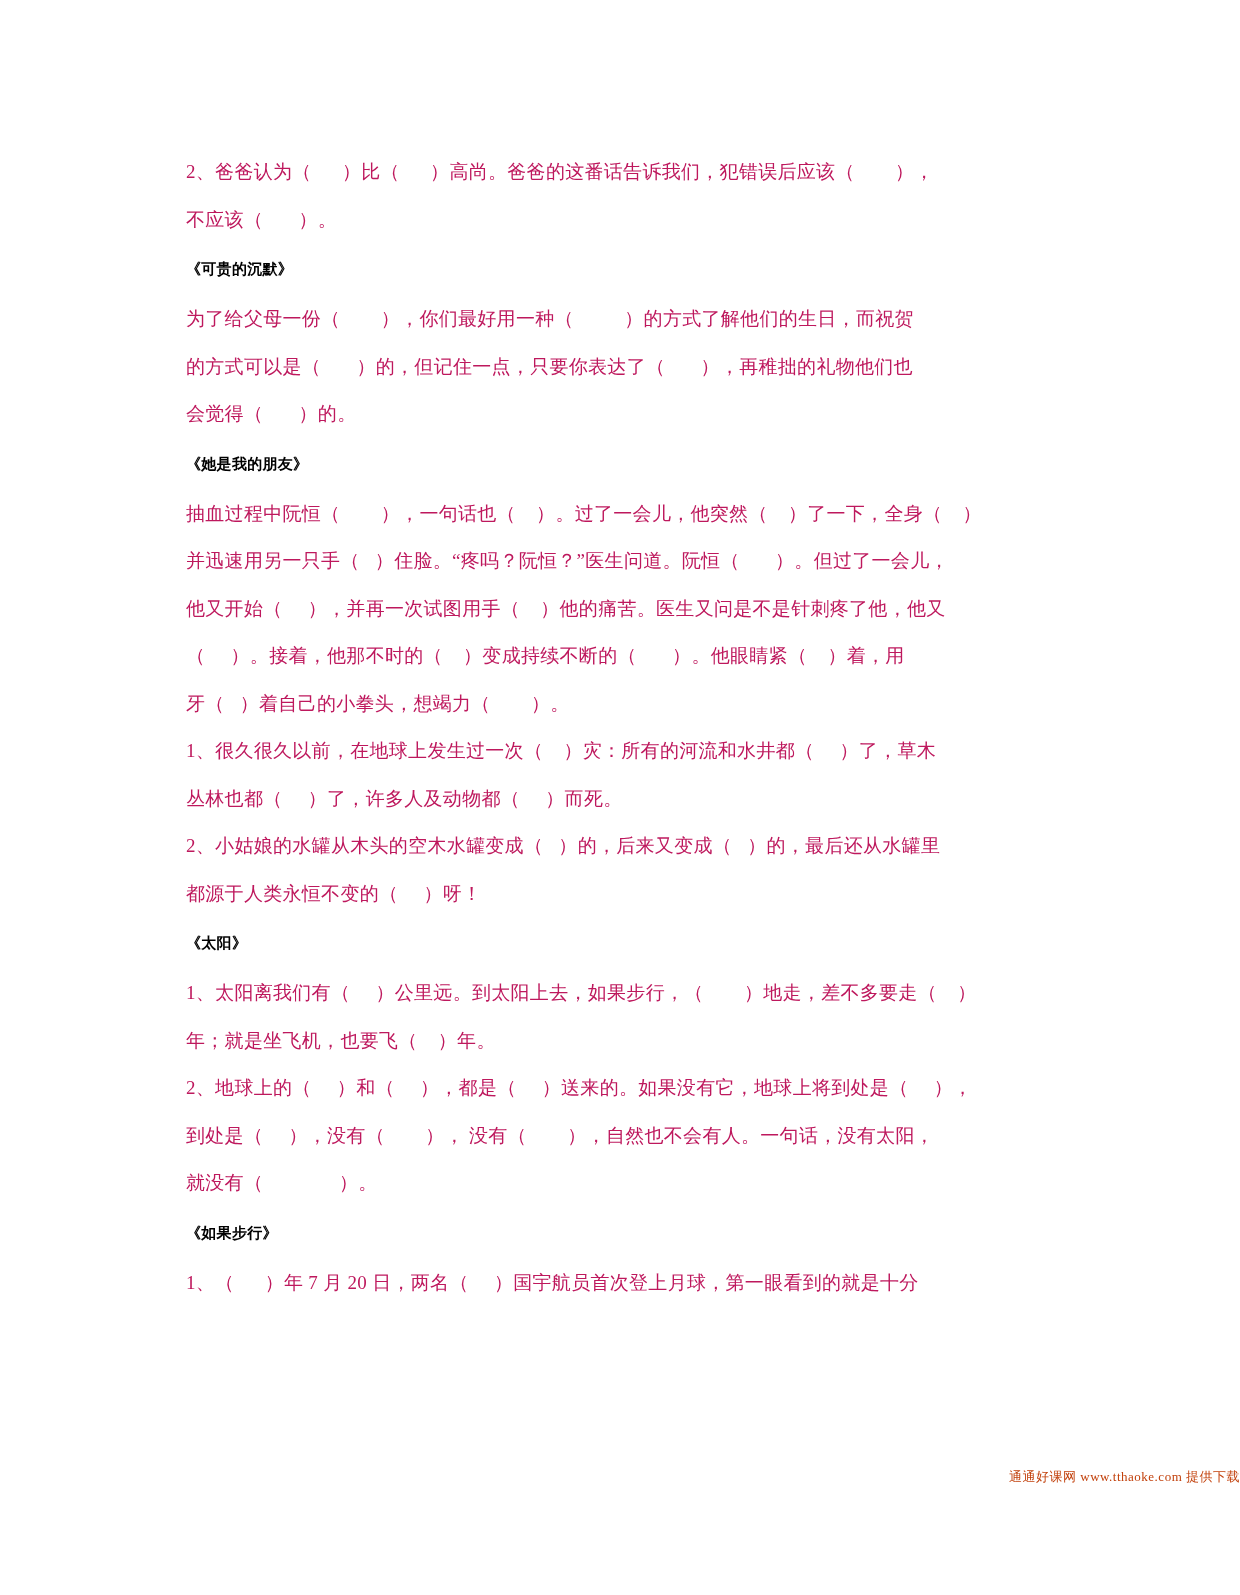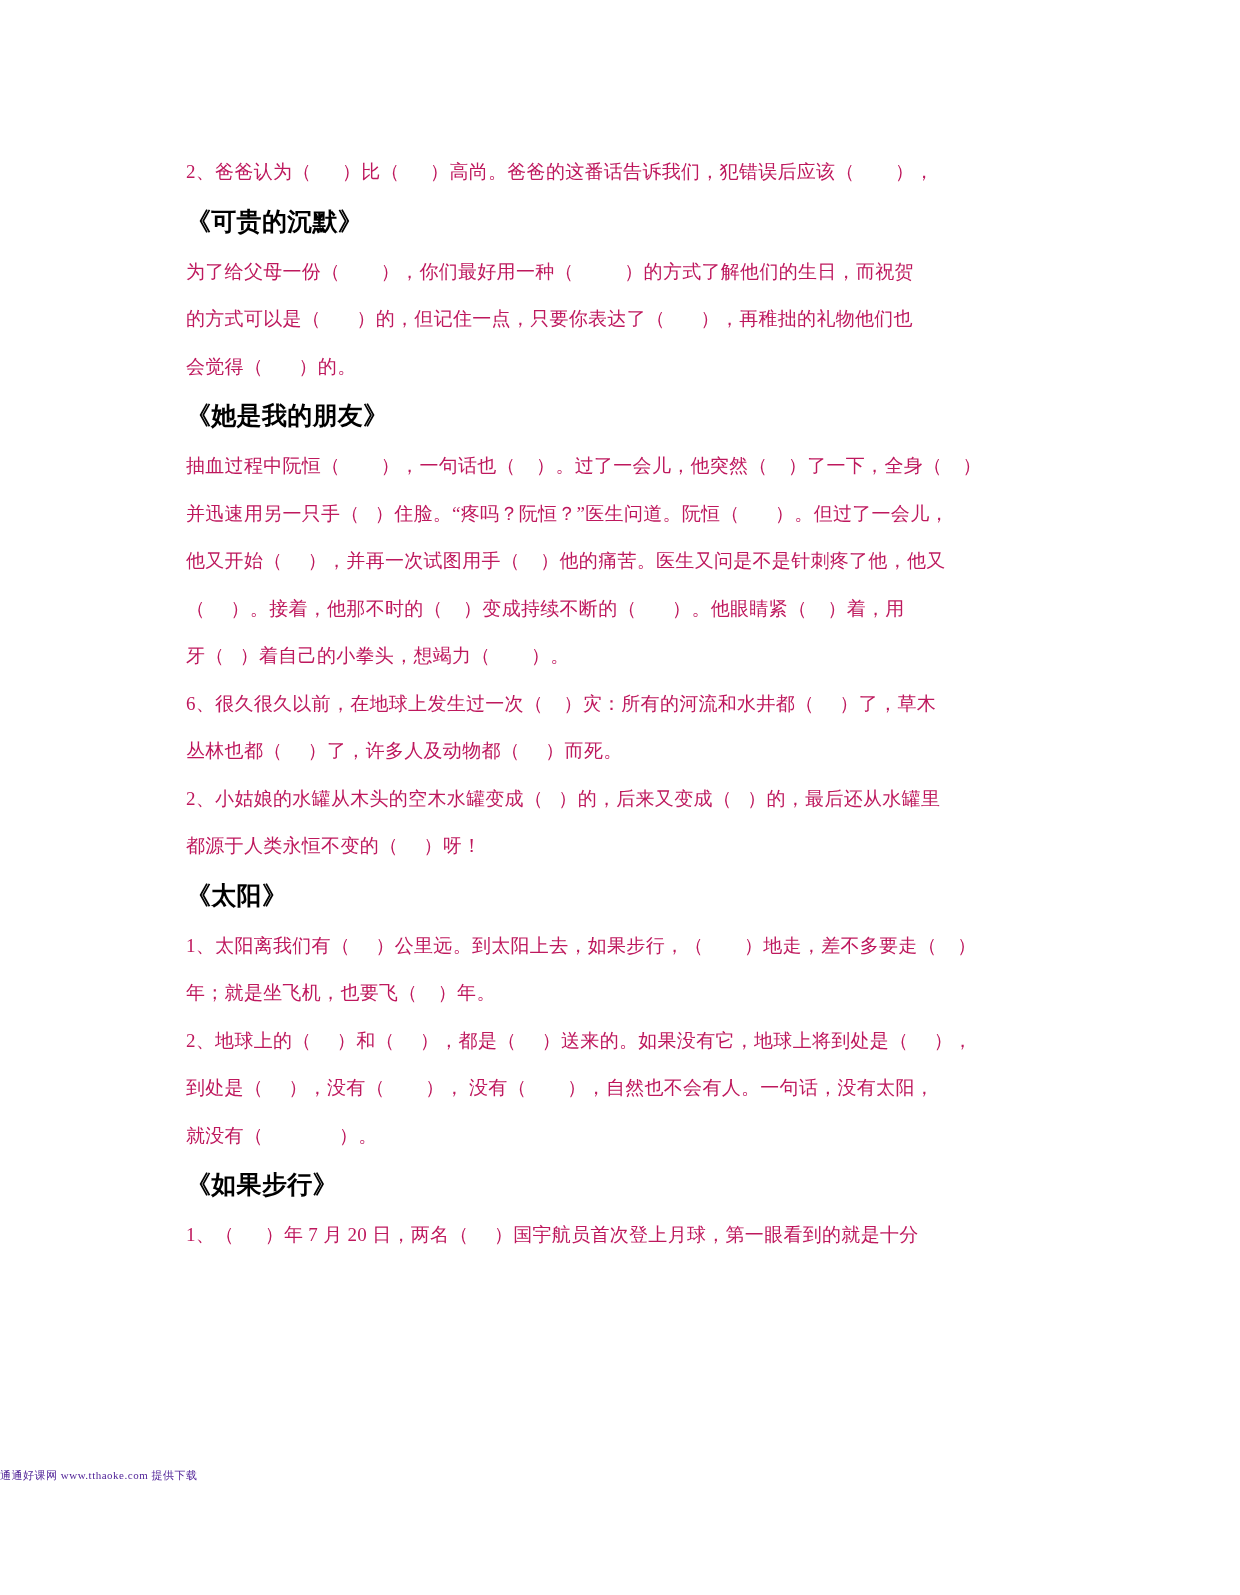--- a/index.html
+++ b/index.html
@@ -23,55 +23,56 @@
     color: #1a1a1a;
   }
   .body-line {
     font-size: 19px;
     line-height: 47.5px;
     white-space: pre-wrap;
     letter-spacing: 0.3px;
     color: #be185d;
   }
   .heading-line {
-    font-size: 25px;
+    font-size: 15px;
     line-height: 52px;
     font-weight: bold;
     white-space: pre-wrap;
     color: #000000;
     letter-spacing: 0.3px;
   }
   .page-footer {
     position: absolute;
     left: 0;
     width: 1240px;
     top: 1468px;
-    text-align: left;
-    font-size: 11px;
-    color: #4c1d95;
+    text-align: right;
+    font-size: 13px;
+    color: #c2410c;
     letter-spacing: 0.5px;
   }
 </style>
 </head>
 <body>
 
 <div class="page">
   <div class="doc-body">
       <div class="body-line">2、爸爸认为（      ）比（      ）高尚。爸爸的这番话告诉我们，犯错误后应该（        ），</div>
+      <div class="body-line">不应该（       ）。</div>
       <div class="heading-line">《可贵的沉默》</div>
       <div class="body-line">为了给父母一份（        ），你们最好用一种（          ）的方式了解他们的生日，而祝贺</div>
       <div class="body-line">的方式可以是（       ）的，但记住一点，只要你表达了（       ），再稚拙的礼物他们也</div>
       <div class="body-line">会觉得（       ）的。</div>
       <div class="heading-line">《她是我的朋友》</div>
       <div class="body-line">抽血过程中阮恒（        ），一句话也（    ）。过了一会儿，他突然（    ）了一下，全身（    ）</div>
       <div class="body-line">并迅速用另一只手（   ）住脸。“疼吗？阮恒？”医生问道。阮恒（       ）。但过了一会儿，</div>
       <div class="body-line">他又开始（     ），并再一次试图用手（    ）他的痛苦。医生又问是不是针刺疼了他，他又</div>
       <div class="body-line">（     ）。接着，他那不时的（    ）变成持续不断的（       ）。他眼睛紧（    ）着，用</div>
       <div class="body-line">牙（   ）着自己的小拳头，想竭力（        ）。</div>
-      <div class="body-line">6、很久很久以前，在地球上发生过一次（    ）灾：所有的河流和水井都（     ）了，草木</div>
+      <div class="body-line">1、很久很久以前，在地球上发生过一次（    ）灾：所有的河流和水井都（     ）了，草木</div>
       <div class="body-line">丛林也都（     ）了，许多人及动物都（     ）而死。</div>
       <div class="body-line">2、小姑娘的水罐从木头的空木水罐变成（   ）的，后来又变成（   ）的，最后还从水罐里</div>
       <div class="body-line">都源于人类永恒不变的（     ）呀！</div>
       <div class="heading-line">《太阳》</div>
       <div class="body-line">1、太阳离我们有（     ）公里远。到太阳上去，如果步行，（        ）地走，差不多要走（    ）</div>
       <div class="body-line">年；就是坐飞机，也要飞（    ）年。</div>
       <div class="body-line">2、地球上的（     ）和（     ），都是（     ）送来的。如果没有它，地球上将到处是（     ），</div>
       <div class="body-line">到处是（     ），没有（        ）， 没有（        ），自然也不会有人。一句话，没有太阳，</div>
       <div class="body-line">就没有（               ）。</div>
       <div class="heading-line">《如果步行》</div>

